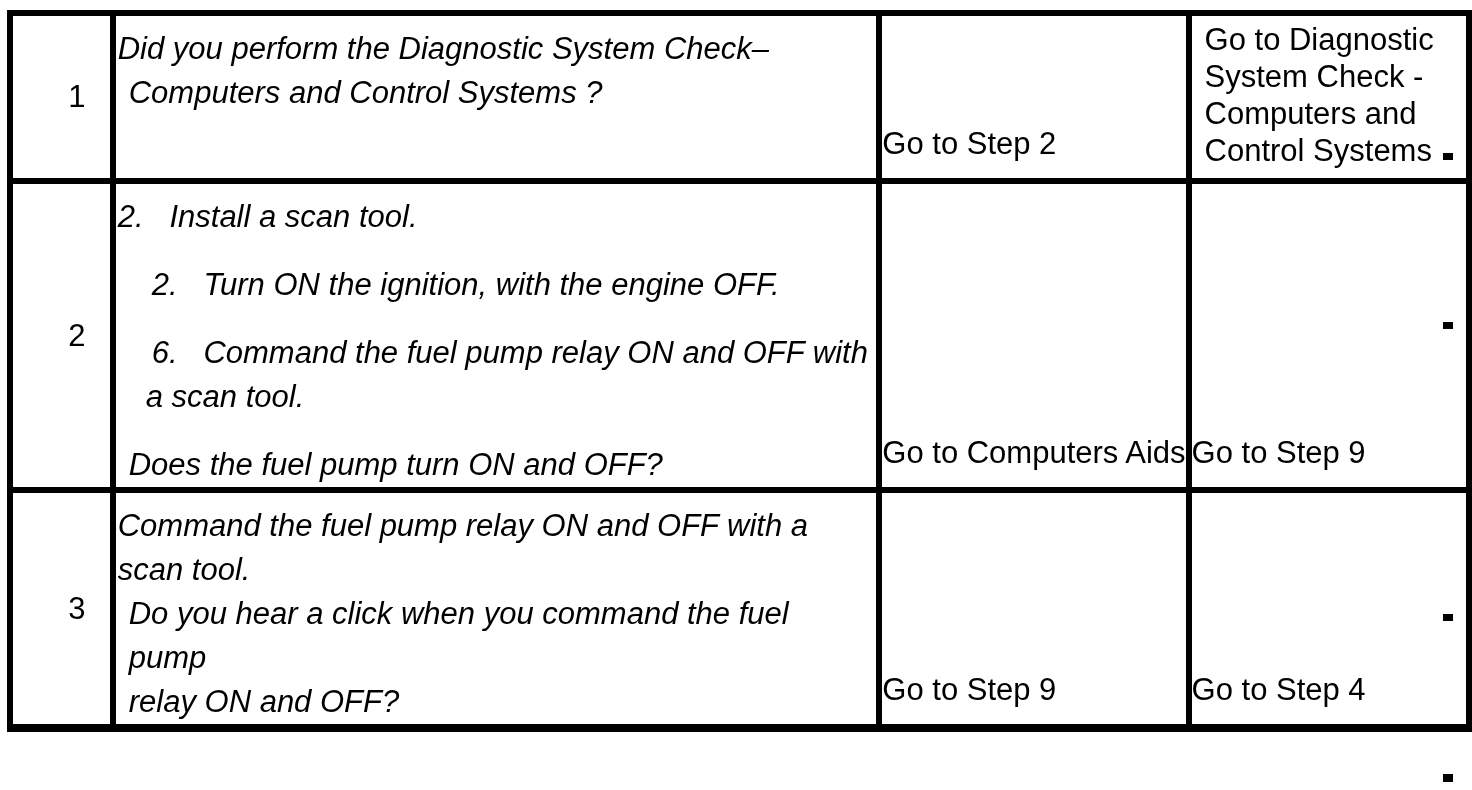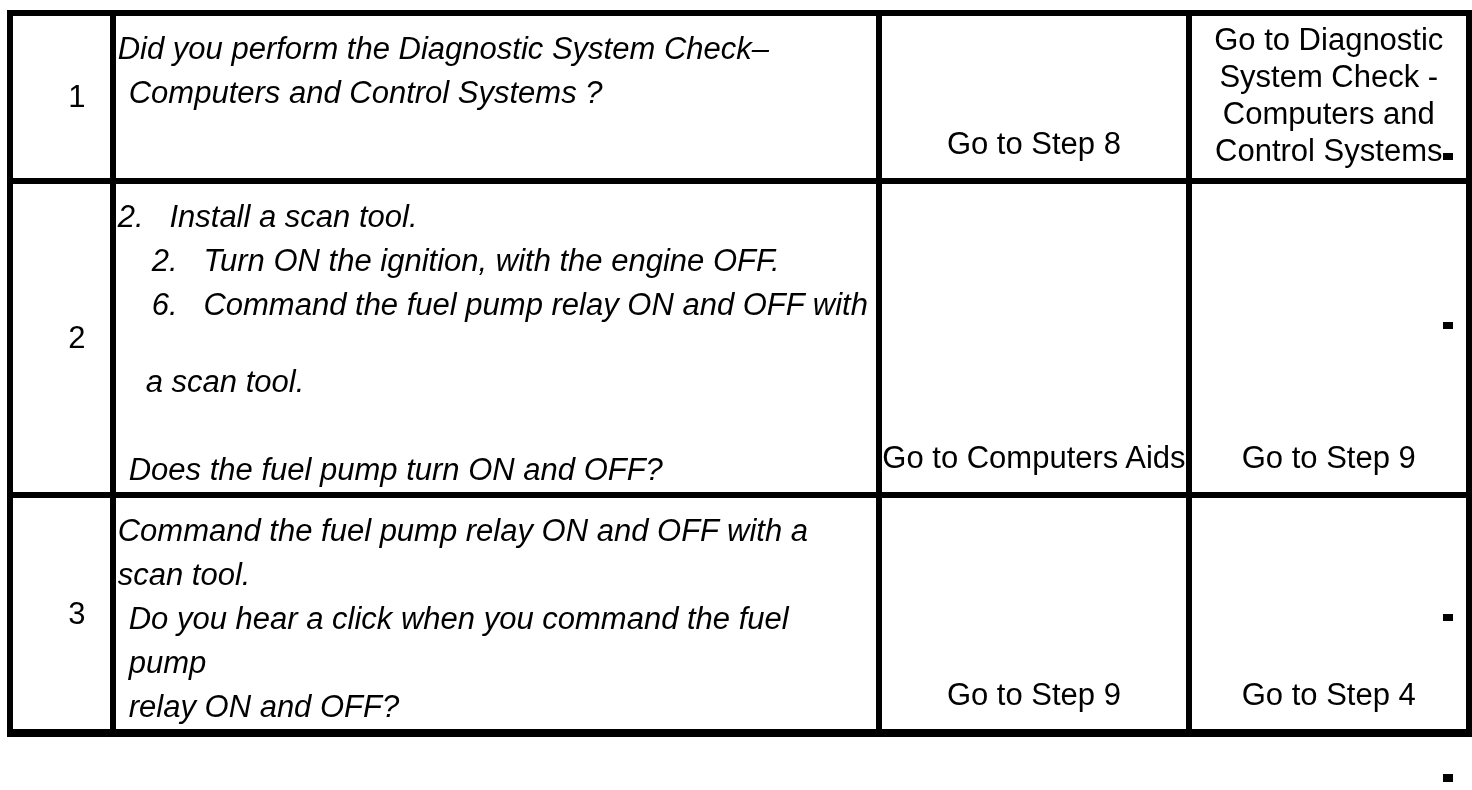--- a/index.html
+++ b/index.html
@@ -46,27 +46,27 @@
     padding-left: 32px;
   }
   td.action {
     vertical-align: top;
     padding: 11px 2px 0 2px;
     line-height: 44px;
     font-style: italic;
   }
   .line { white-space: pre-wrap; }
   .ind-a { padding-left: 11px; }
-  .ind-b { padding-left: 34px; }
-  .ind-c { padding-left: 28px; margin-top: 33px; }
-  .gap   { margin-top: 44px; }
+  .ind-b { padding-left: 34px; margin-top: 24px; }
+  .ind-c { padding-left: 28px; }
+  .gap   { margin-top: 24px; }
 
   td.yes, td.no {
     vertical-align: bottom;
-    text-align: center;
+    text-align: left;
     padding: 0 0 16px 0;
     line-height: 37px;
   }
   td.no.wrapcell { padding: 0 13px 9px 13px; }
   td.yes.clip {
     white-space: nowrap;
     padding-bottom: 16px;
   }
   
   .nub {
@@ -93,21 +93,21 @@
       <col style="width:281px">
     </colgroup>
     <tbody>
 
     <tr style="height:168px">
       <td class="step">1</td>
       <td class="action">
         <div class="line">Did you perform the Diagnostic System Check–</div>
         <div class="line ind-a">Computers and Control Systems ?</div>
       </td>
-      <td class="yes">Go to Step 8</td>
+      <td class="yes">Go to Step 2</td>
       <td class="no wrapcell">Go to Diagnostic System Check - Computers and Control Systems</td>
     </tr>
 
     <tr style="height:293px">
       <td class="step">2</td>
       <td class="action">
         <div class="line">2.   Install a scan tool.</div>
         <div class="line ind-b">2.   Turn ON the ignition, with the engine OFF.</div>
         <div class="line ind-b">6.   Command the fuel pump relay ON and OFF with</div>
         <div class="line ind-c">a scan tool.</div>

